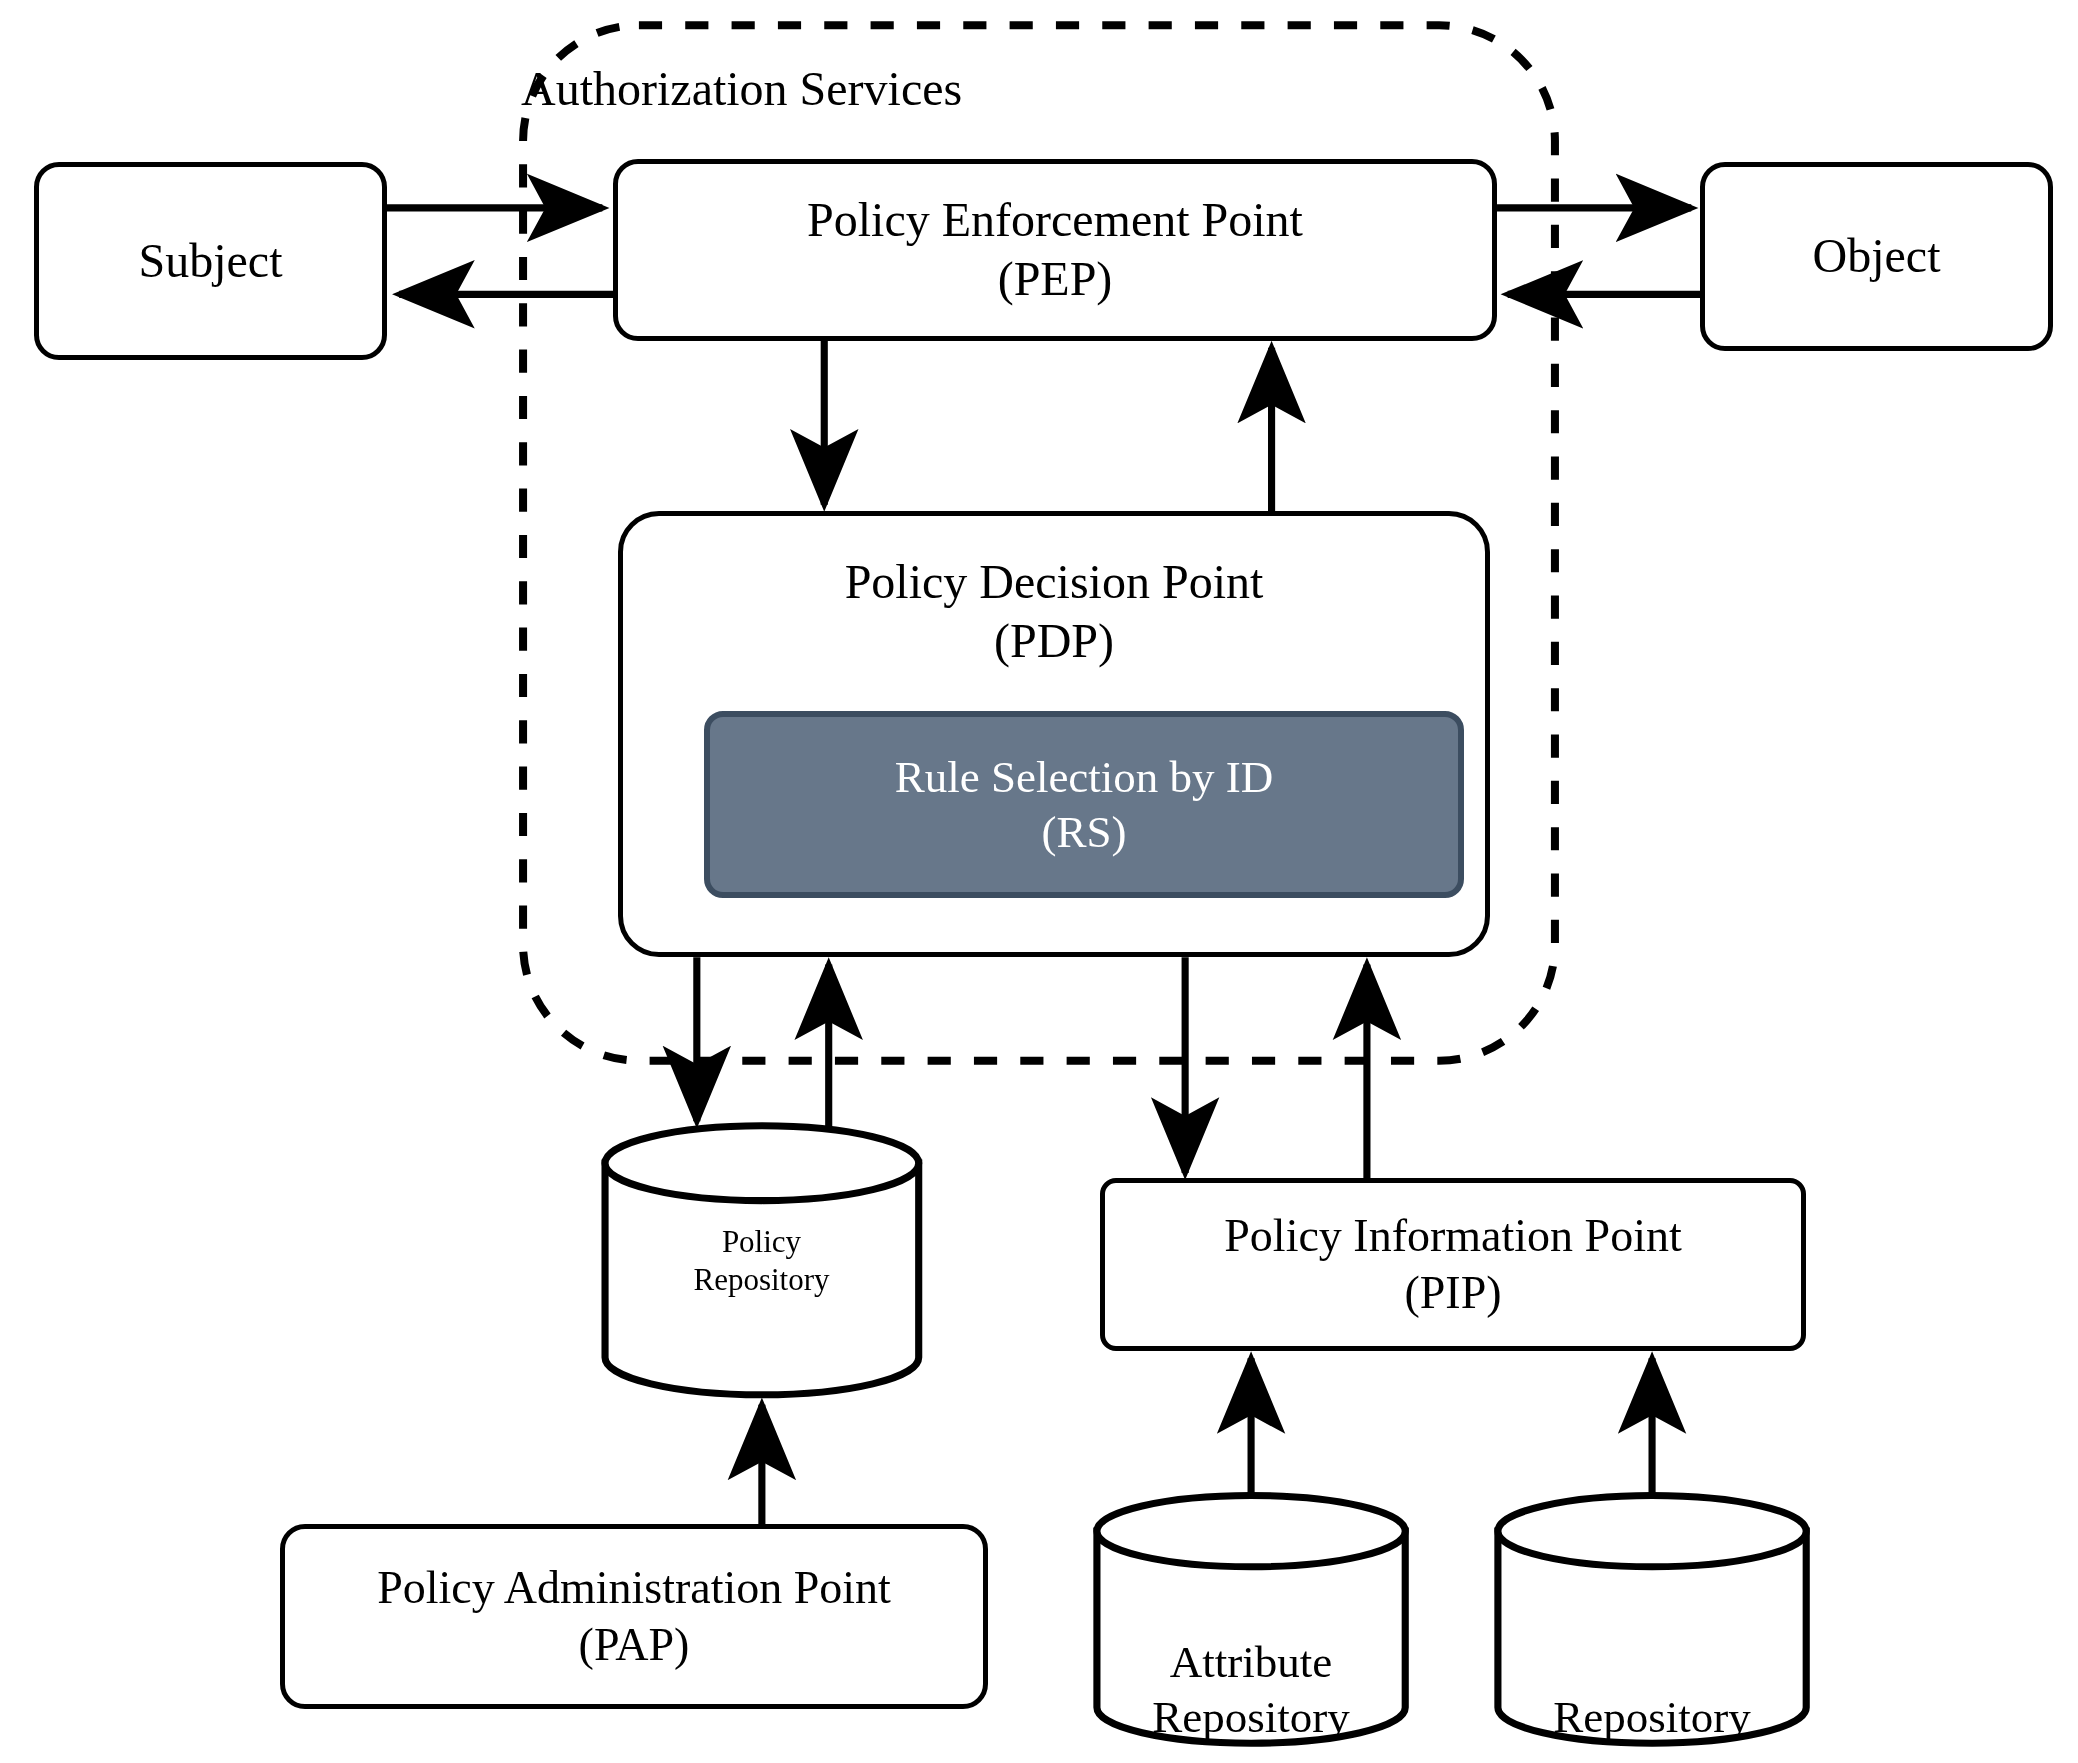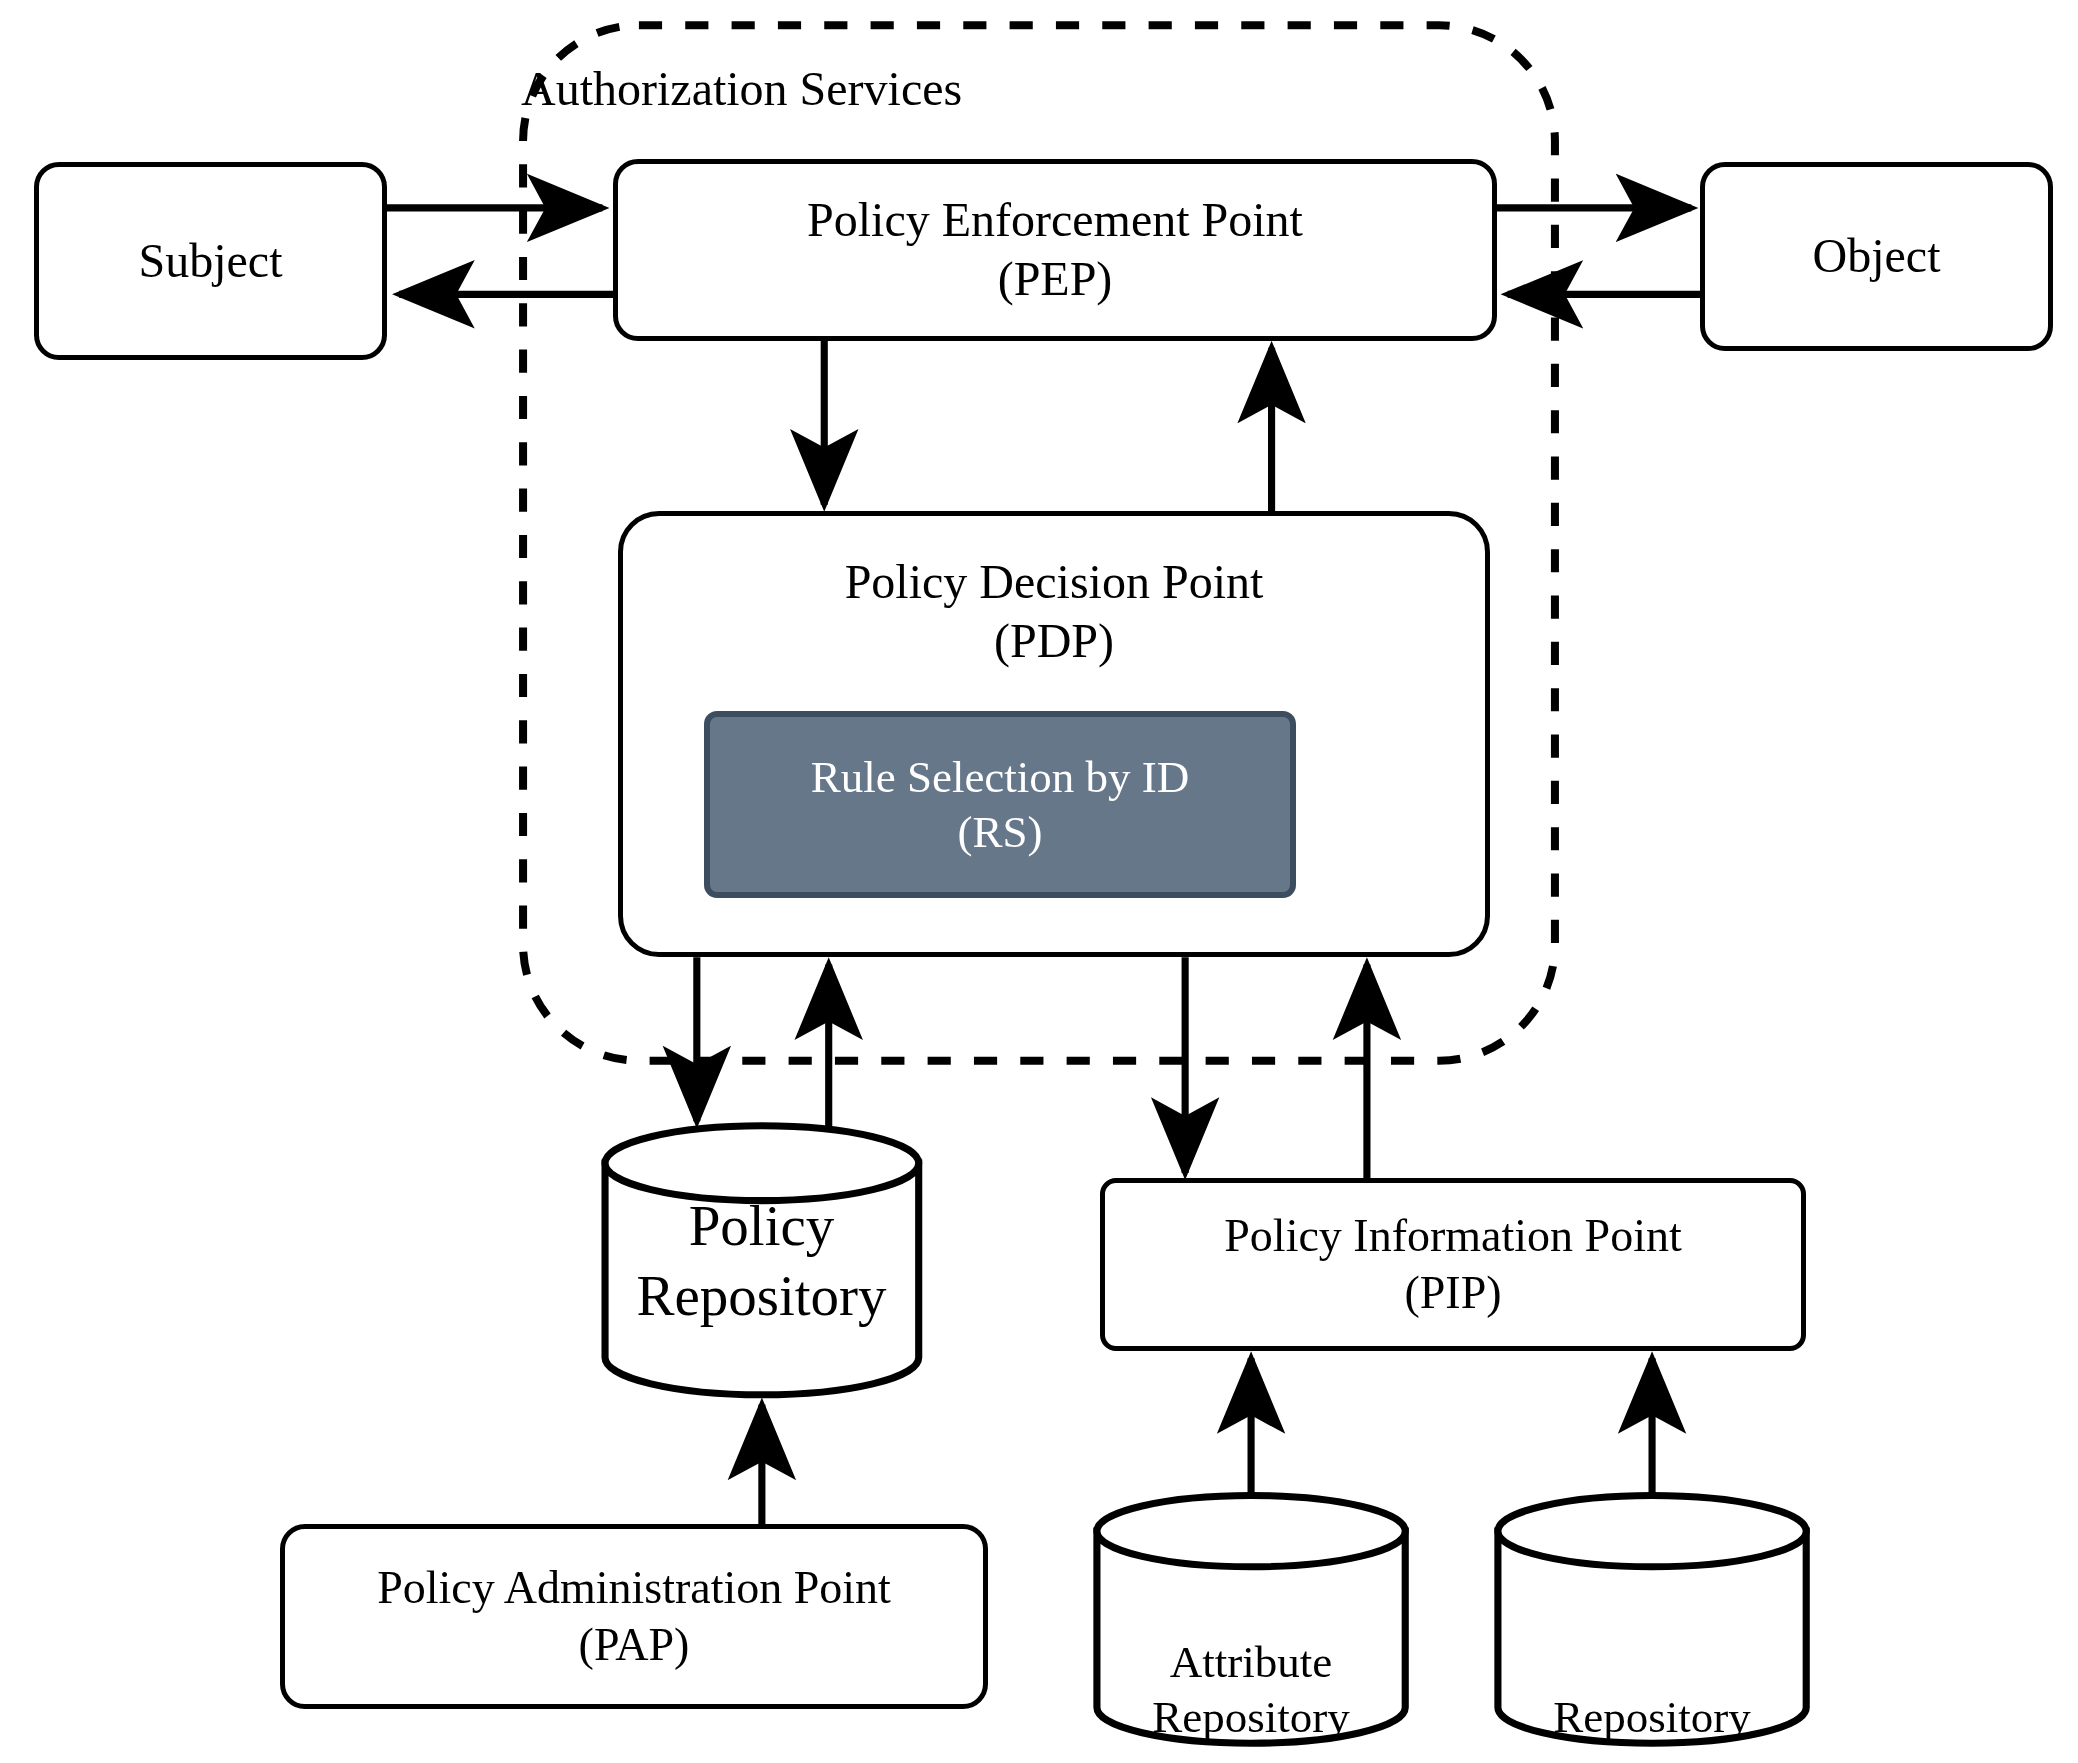--- a/index.html
+++ b/index.html
@@ -47,43 +47,43 @@
     white-space: nowrap;
   }
 
   
   #subject-node   { left: 34px;   top: 162px;  width: 353px; height: 198px; font-size: 48px; }
   #object-node    { left: 1700px; top: 162px;  width: 353px; height: 189px; font-size: 48px; }
   #pep-node       { left: 613px;  top: 159px;  width: 884px; height: 182px; font-size: 48px; }
   #pdp-node       { left: 618px;  top: 511px;  width: 872px; height: 446px;
                     justify-content: flex-start; padding-top: 37px; font-size: 48px;
                     border-radius: 41px; }
-  #rs-node        { left: 704px;  top: 711px;  width: 592px; height: 187px; font-size: 45px;
-                    border: 6.2px solid #3c4d60; border-radius: 13px;
+  #rs-node        { left: 704px;  top: 711px;  width: 760px; height: 187px; font-size: 45px;
+                    border: 6.2px solid #3c4d60; border-radius: 19px;
                     background: #67778a; color: #ffffff; }
   #pip-node       { left: 1100px; top: 1178px; width: 706px; height: 173px; font-size: 46px; border-radius: 16px; }
   #pap-node       { left: 235px;  top: 1524px; width: 708px; height: 185px; font-size: 46px; margin-left: 45px; }
 
   
   .cylinder {
     position: absolute;
     display: flex;
     flex-direction: column;
     align-items: center;
     justify-content: center;
     text-align: center;
     color: #000000;
     line-height: 1.22;
   }
   .cyl-text {
     position: relative;
     z-index: 3;
     width: 100%;
   }
-  #policy-repo-node  { left: 602px;  top: 1125px; width: 319px; height: 271px; font-size: 57px; }
+  #policy-repo-node  { left: 602px;  top: 1125px; width: 319px; height: 271px; font-size: 31px; }
   #attr-repo-node    { left: 1094px; top: 1495px; width: 314px; height: 250px; font-size: 45px;
                        justify-content: flex-end; padding-bottom: 21.4px; }
   #env-repo-node     { left: 1495px; top: 1495px; width: 314px; height: 250px; font-size: 45px;
                        justify-content: flex-end; padding-bottom: 21.4px; }
 
   
   #auth-services-label {
     position: absolute;
     left: 521px;
     top: 61px;

